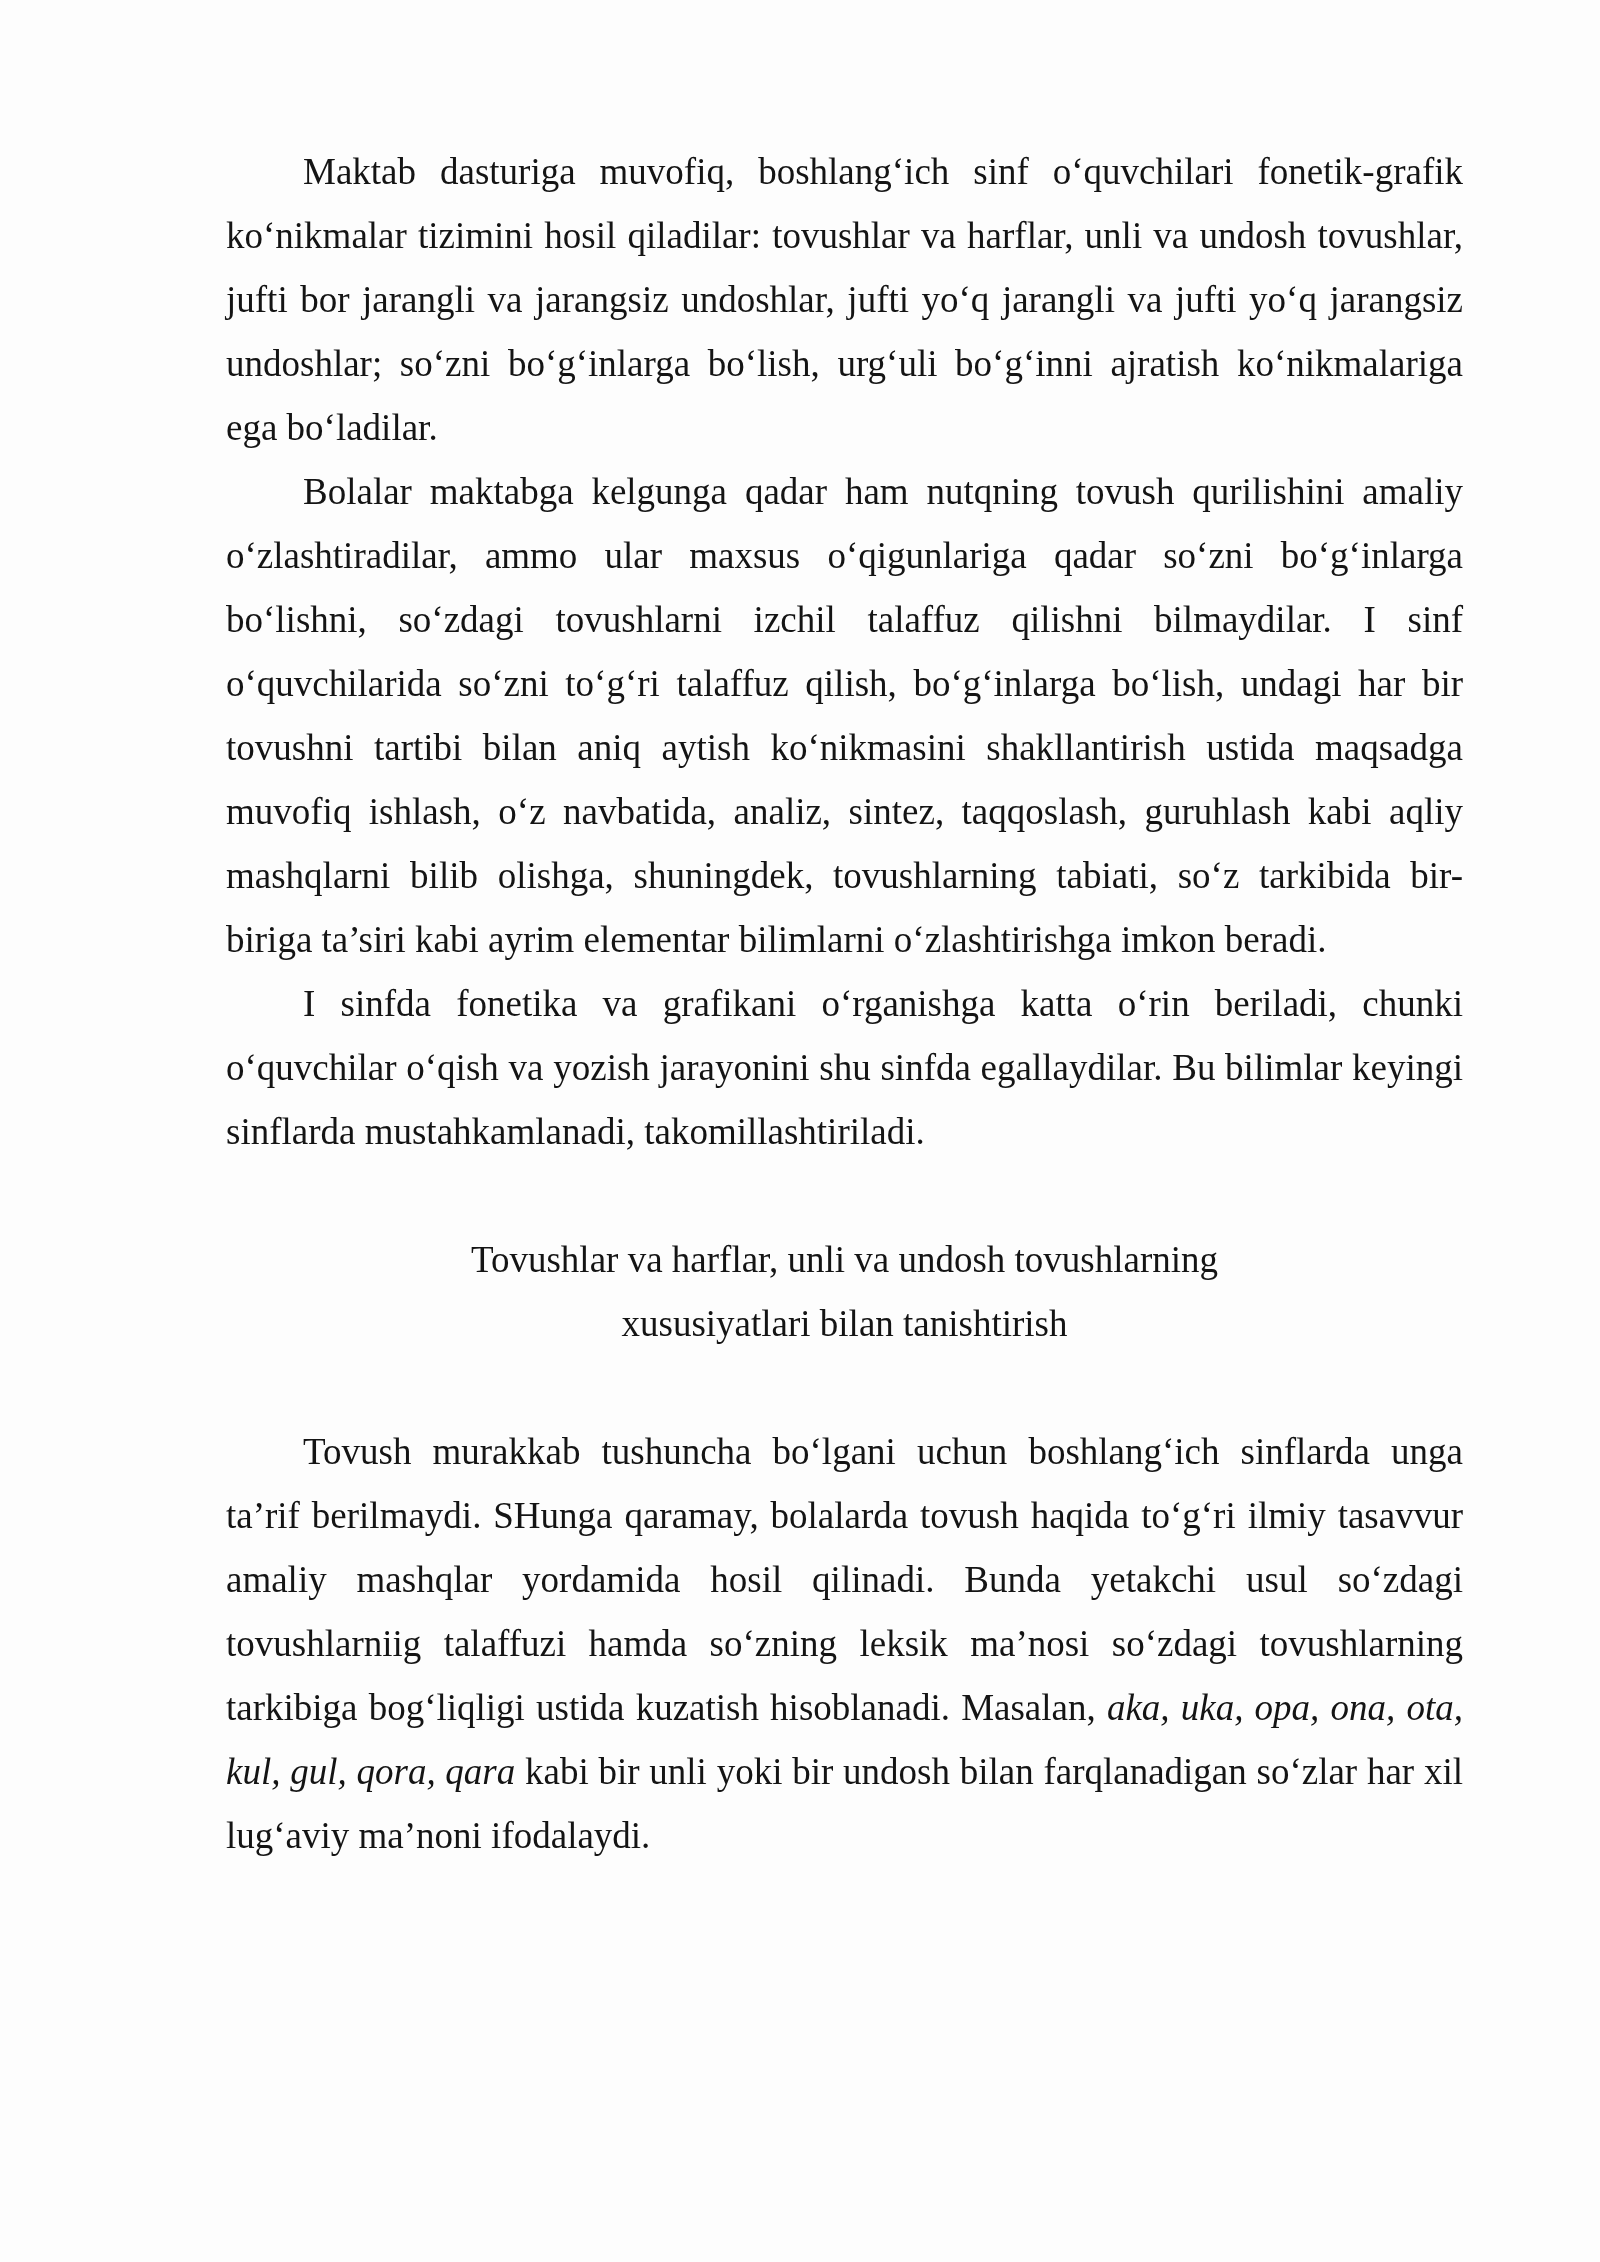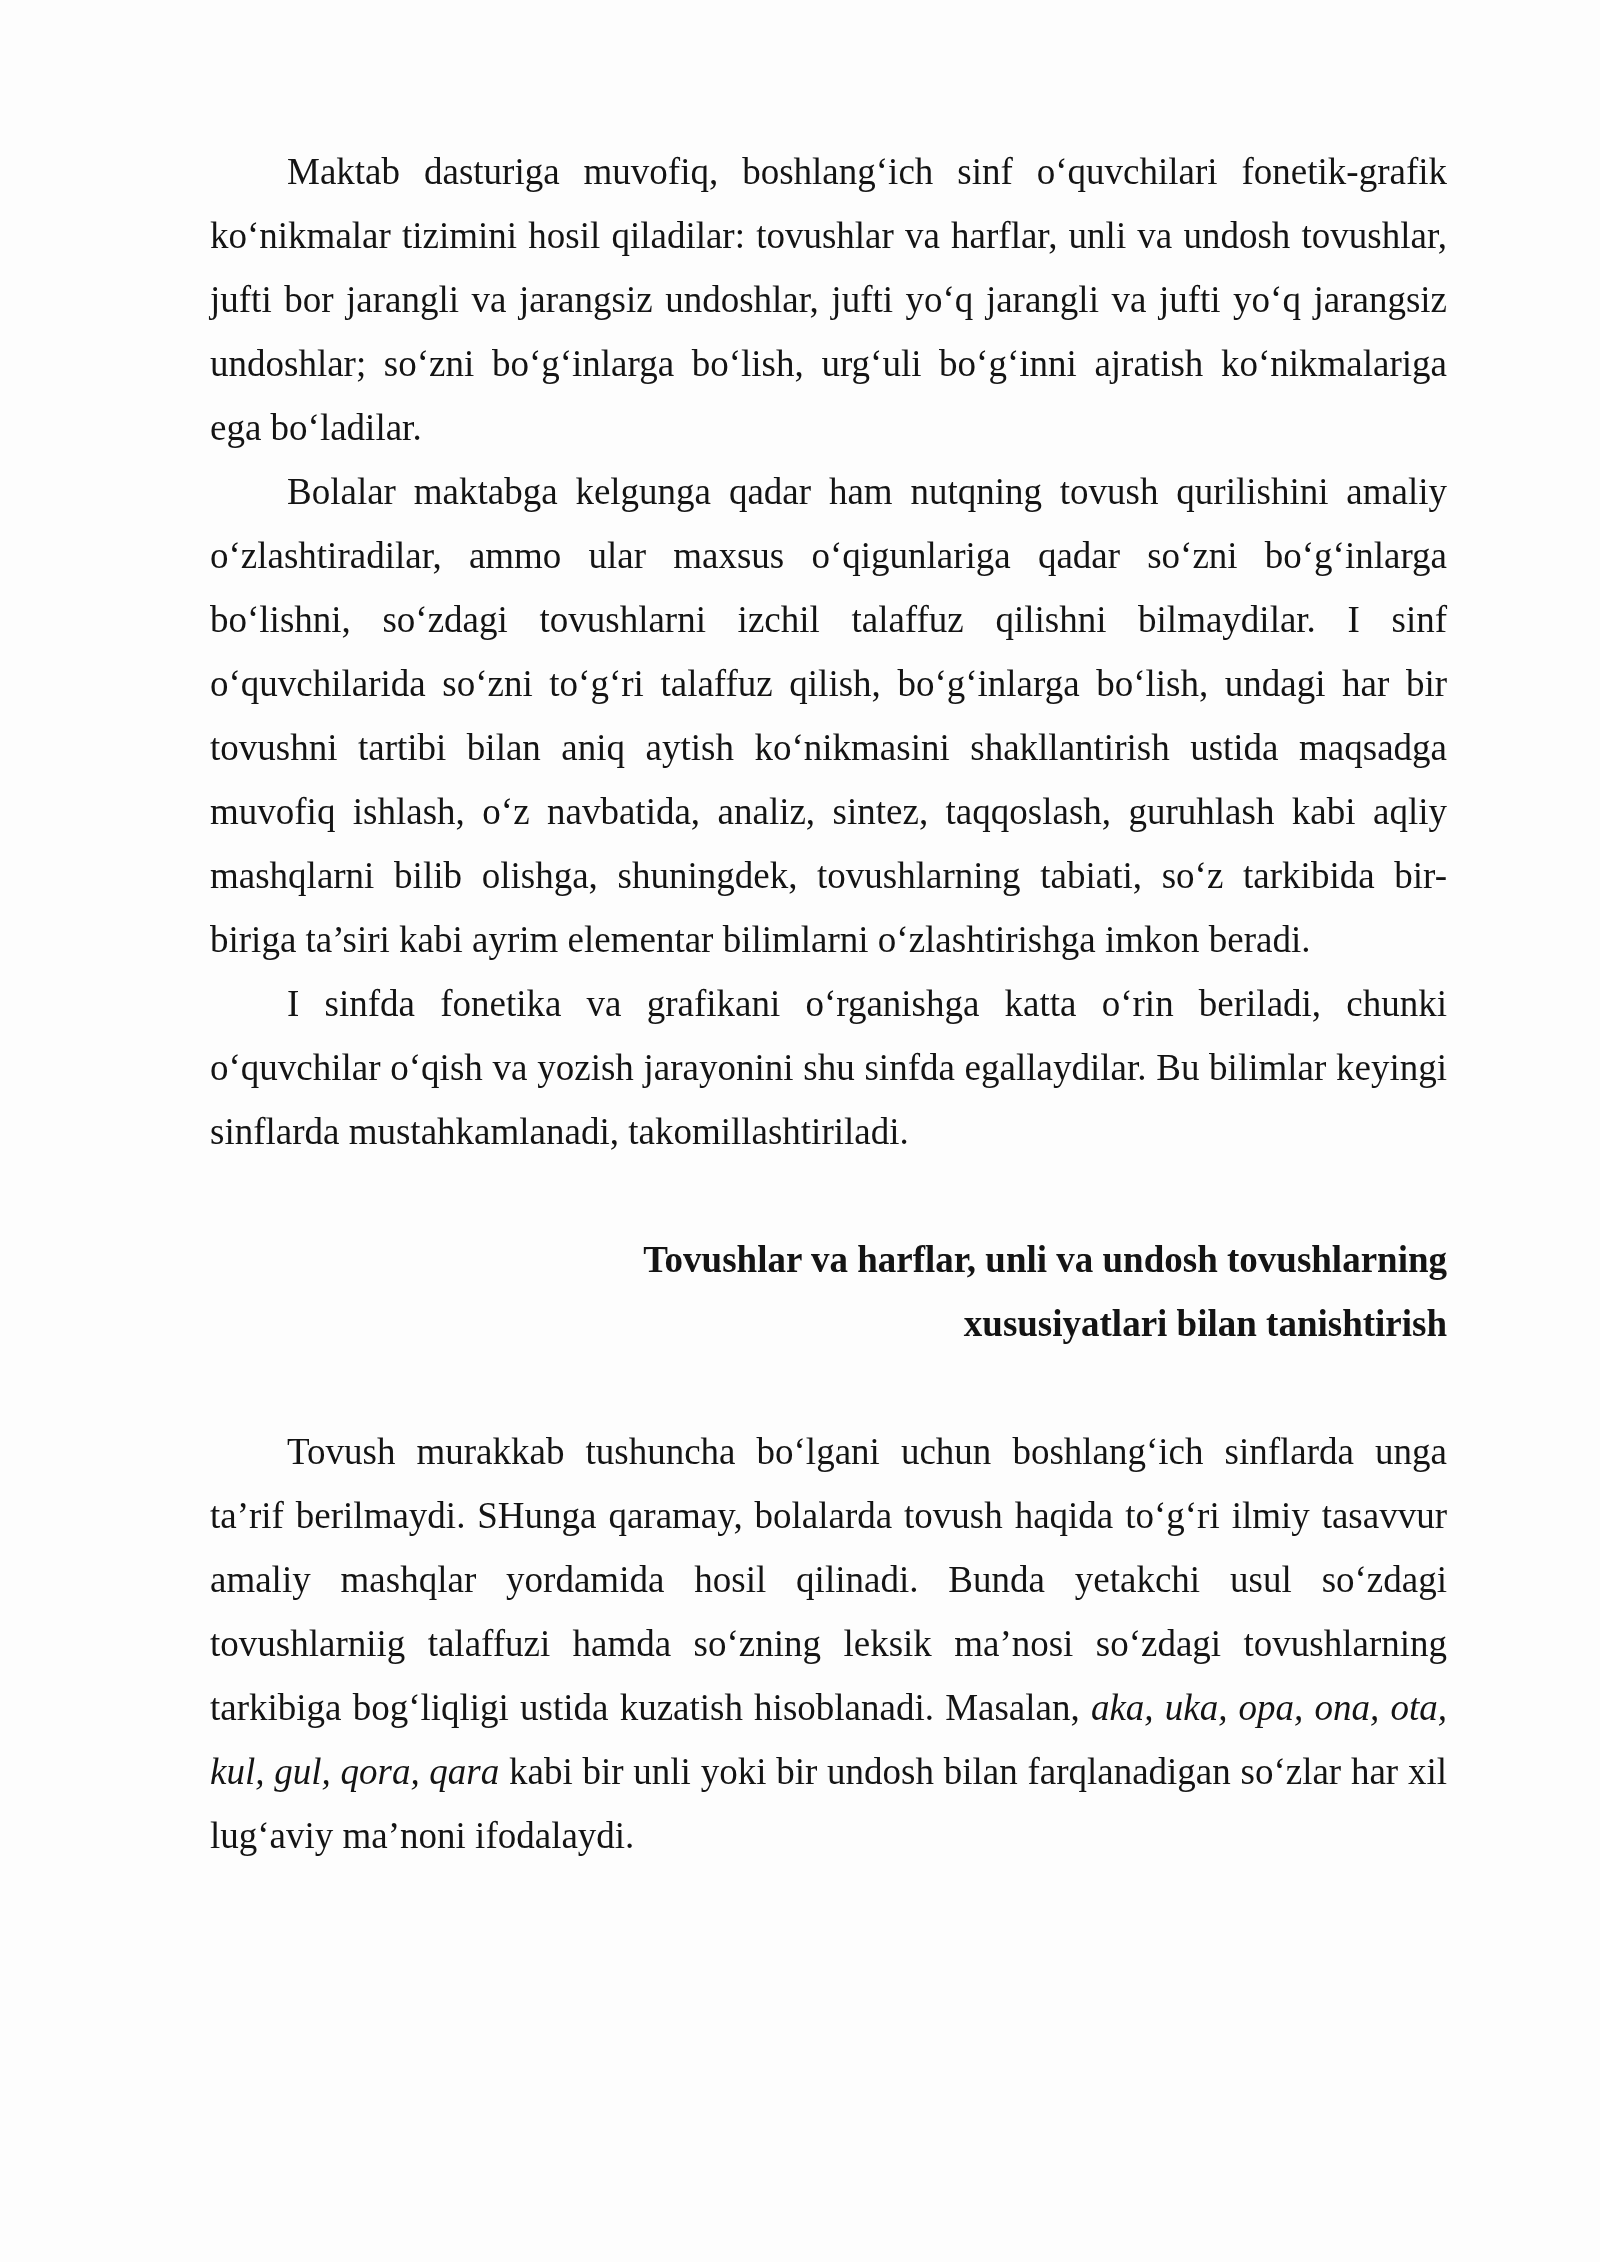--- a/index.html
+++ b/index.html
@@ -15,37 +15,37 @@
   .page {
     position: relative;
     width: 1600px;
     height: 2262px;
     background: #fdfdfd;
     color: #141414;
     font-family: "Liberation Serif", "DejaVu Serif", serif;
   }
   .text-block {
     position: absolute;
-    left: 210px;
+    left: 226px;
     top: 140px;
     width: 1237px;
     font-size: 37px;
     line-height: 64px;
     text-align: justify;
   }
   .para {
     margin: 0;
     text-indent: 77px;
   }
   .para.justify-last {
     text-align-last: justify;
   }
   .heading {
-    font-weight: 700;
-    text-align: right;
+    font-weight: 400;
+    text-align: center;
     margin: 64px 0;
   }
   .heading .heading-line {
     text-indent: 0;
   }
   .italic {
     font-style: italic;
   }
 </style>
 </head>

